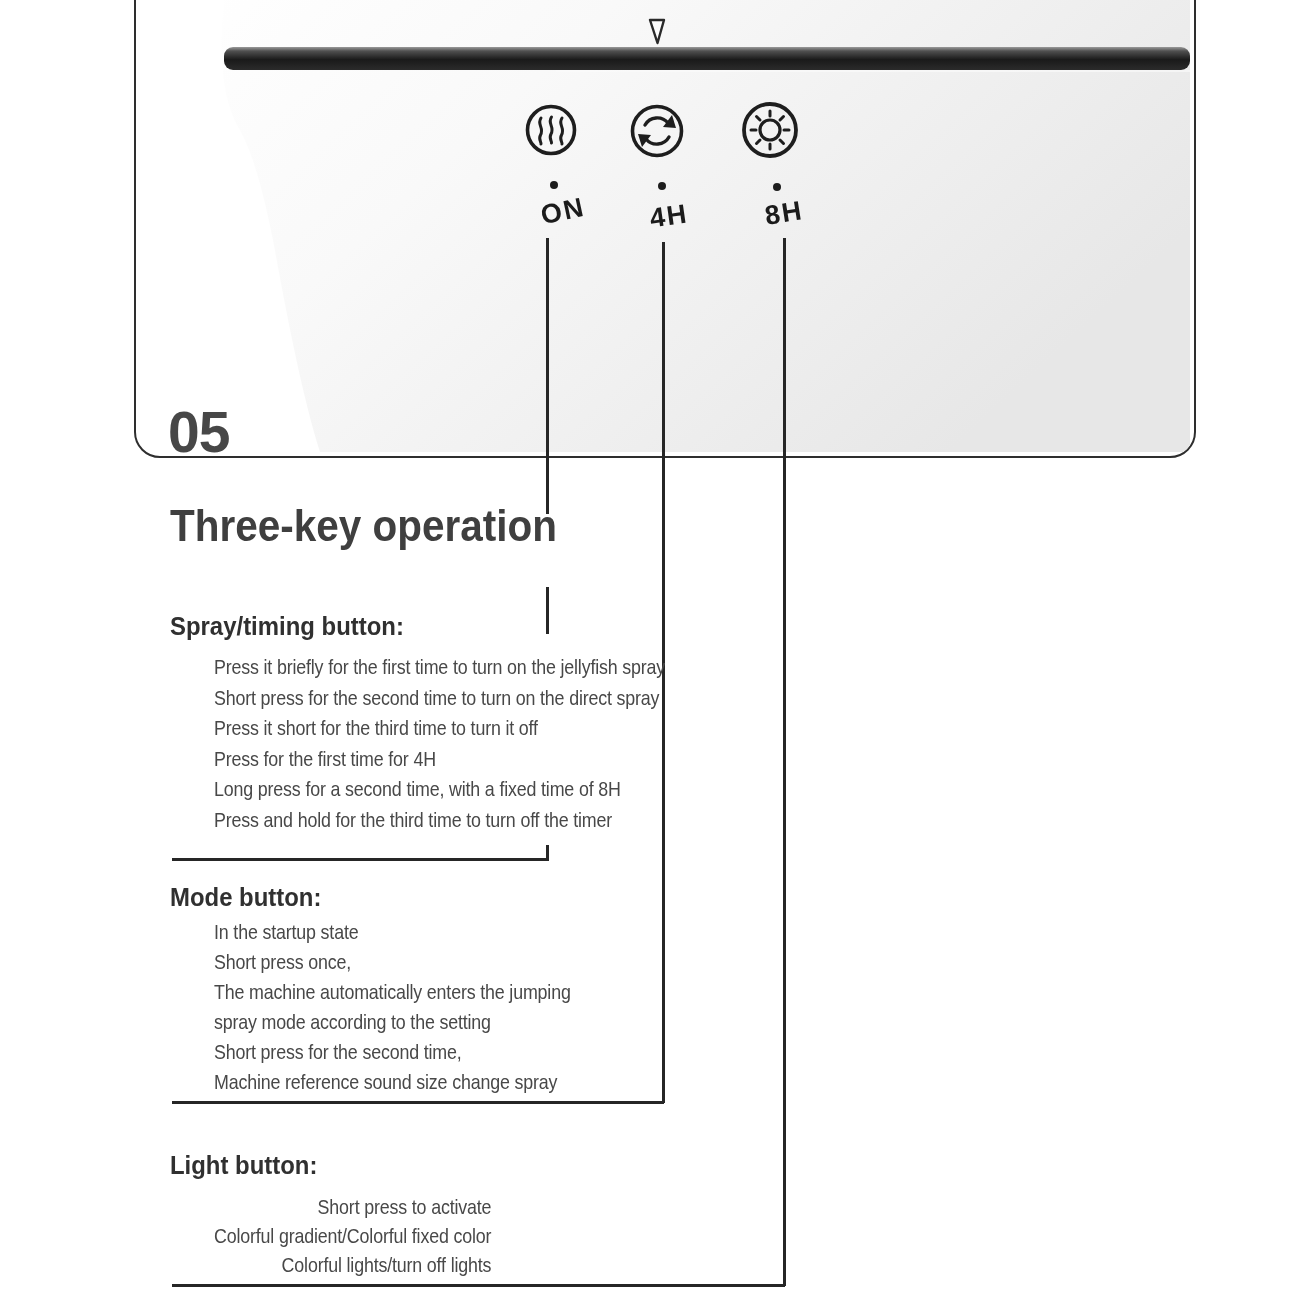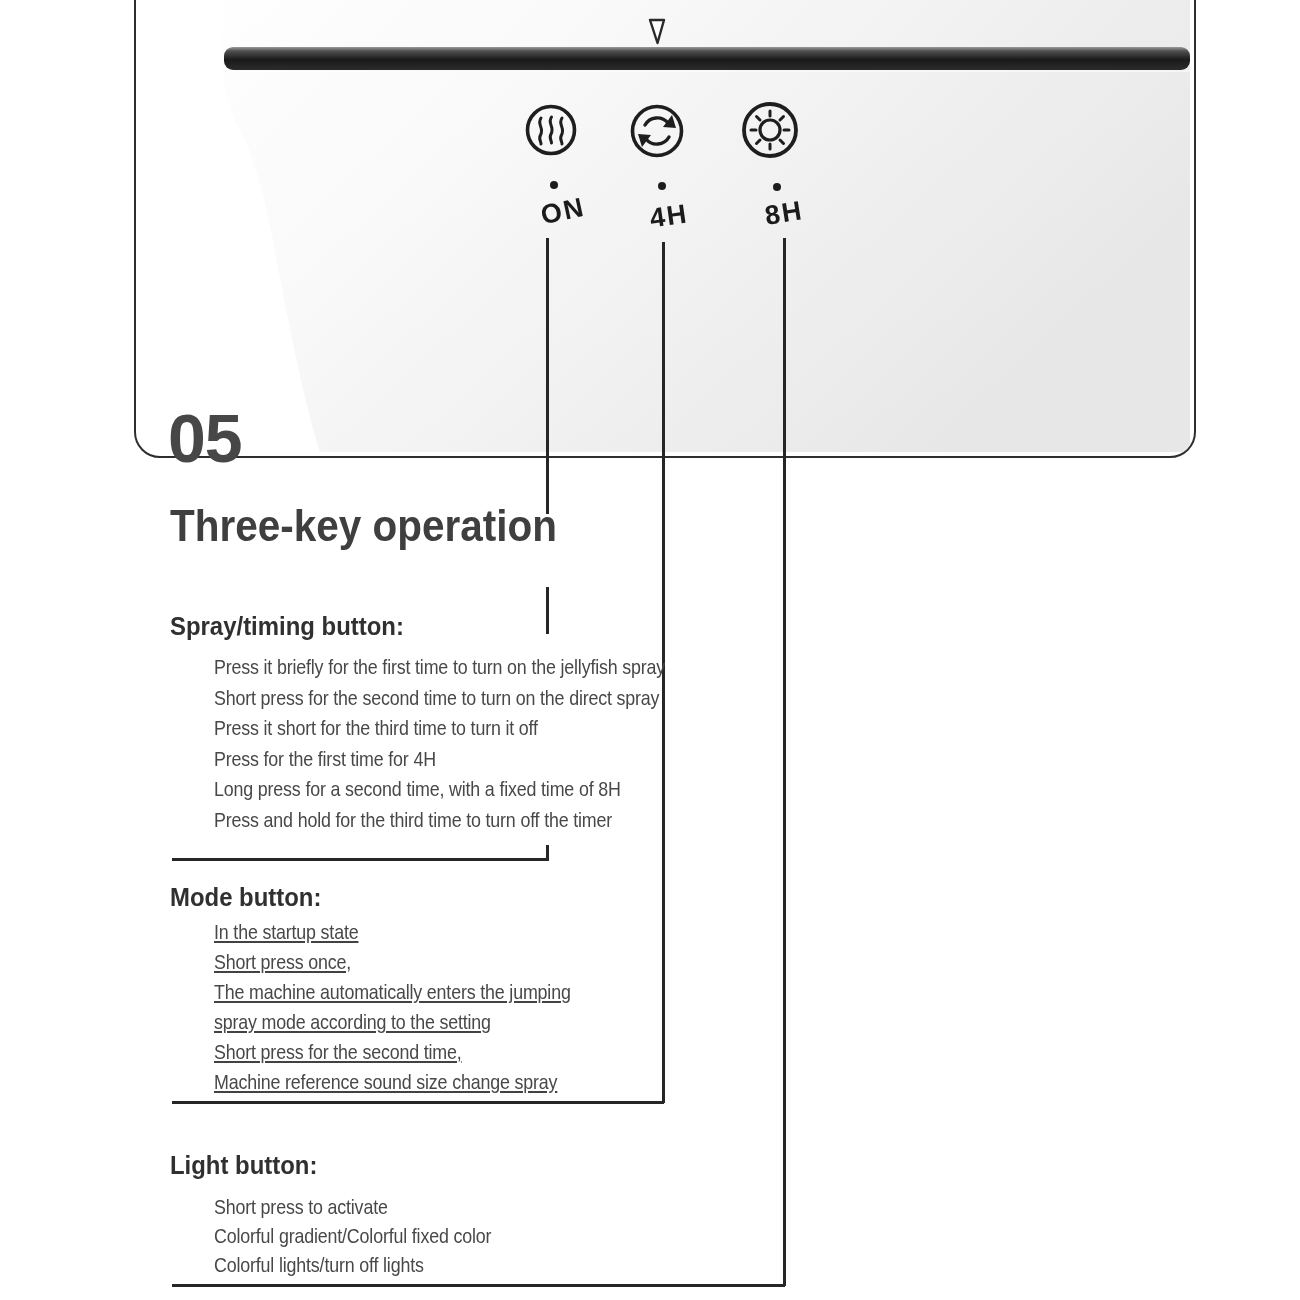--- a/index.html
+++ b/index.html
@@ -14,21 +14,21 @@
     position:absolute;left:134px;top:-42px;width:1058px;height:496px;
     border:2px solid #2e2e2e;border-radius:26px;overflow:hidden;background:#ffffff;
   }
   .photo-frame svg{position:absolute;left:0;top:0;}
   
   .vline{position:absolute;width:2.5px;background:#262626;}
   .hline{position:absolute;height:2.5px;background:#262626;}
   
   .section-number{
     position:absolute;left:168px;top:404px;
-    font-size:68px;line-height:1;font-weight:700;color:#474747;letter-spacing:-1px;
+    font-size:57px;line-height:1;font-weight:700;color:#474747;letter-spacing:-1px;
   }
   .page-title{
     position:absolute;left:170px;top:501px;
     font-size:44px;line-height:1.15;font-weight:700;color:#3f3f3f;
     transform:scaleX(.92);transform-origin:0 50%;white-space:nowrap;
   }
   .sec-heading{
     position:absolute;left:170px;
     font-size:26px;font-weight:700;color:#303030;line-height:1.2;
     transform:scaleX(.92);transform-origin:0 50%;white-space:nowrap;
@@ -131,27 +131,27 @@
 <div class="sec-body lh31" style="top:652px;">
   <div class="bline">Press it briefly for the first time to turn on the jellyfish spray</div>
   <div class="bline">Short press for the second time to turn on the direct spray</div>
   <div class="bline">Press it short for the third time to turn it off</div>
   <div class="bline">Press for the first time for 4H</div>
   <div class="bline">Long press for a second time, with a fixed time of 8H</div>
   <div class="bline">Press and hold for the third time to turn off the timer</div>
 </div>
 
 <div class="sec-heading" style="top:882px;">Mode button:</div>
-<div class="sec-body lh30" style="top:917px;text-decoration:underline;">
+<div class="sec-body lh30" style="top:917px;">
   <div class="bline">In the startup state</div>
   <div class="bline">Short press once,</div>
   <div class="bline">The machine automatically enters the jumping</div>
   <div class="bline">spray mode according to the setting</div>
   <div class="bline">Short press for the second time,</div>
   <div class="bline">Machine reference sound size change spray</div>
 </div>
 
 <div class="sec-heading" style="top:1150px;">Light button:</div>
-<div class="sec-body lh29" style="top:1192px;">
+<div class="sec-body lh29" style="top:1192px;text-align:right;">
   <div class="bline">Short press to activate</div>
   <div class="bline">Colorful gradient/Colorful fixed color</div>
   <div class="bline">Colorful lights/turn off lights</div>
 </div>
 
 </body></html>

